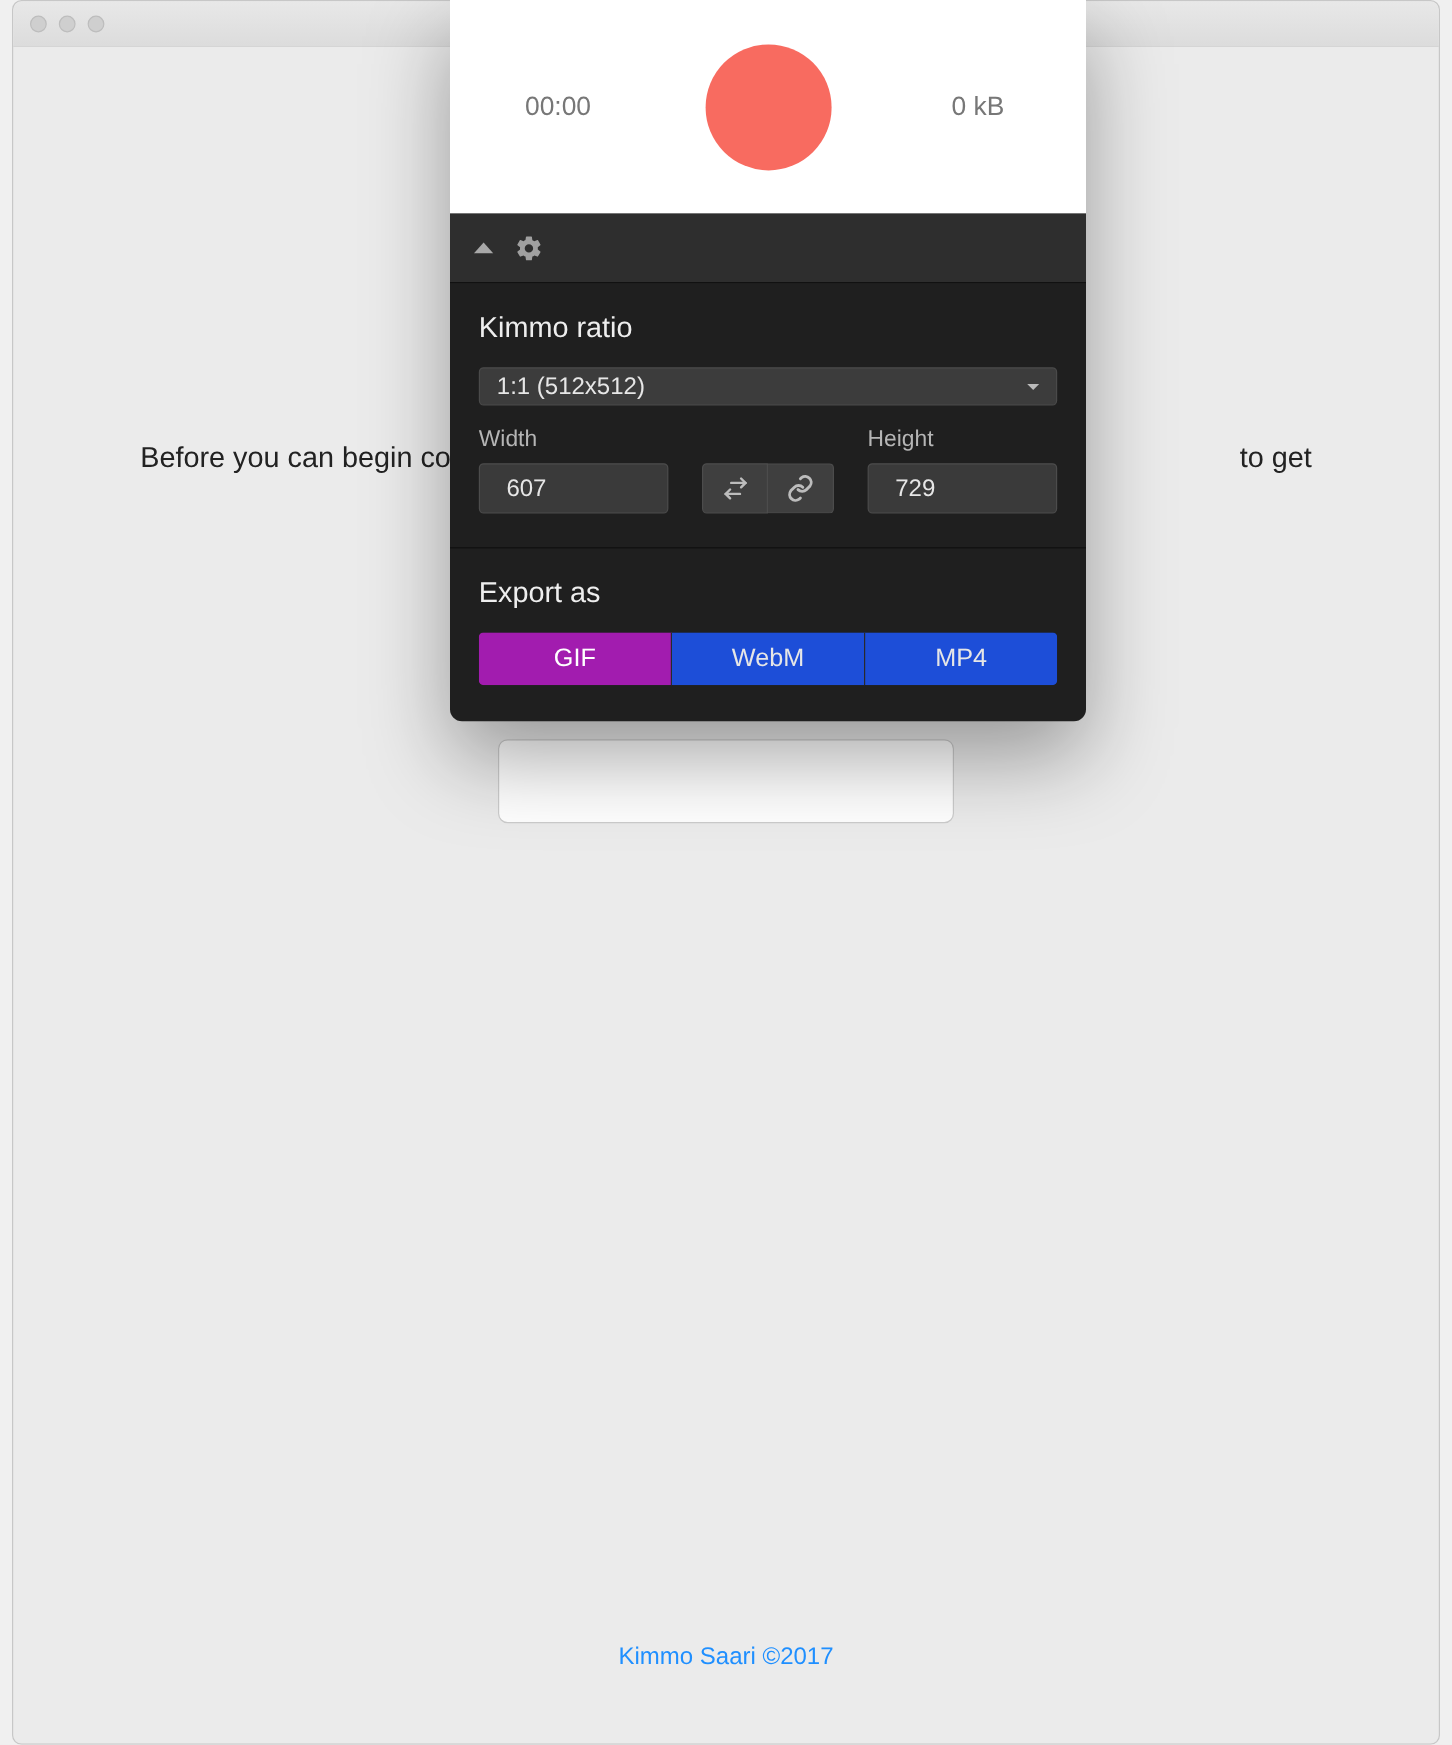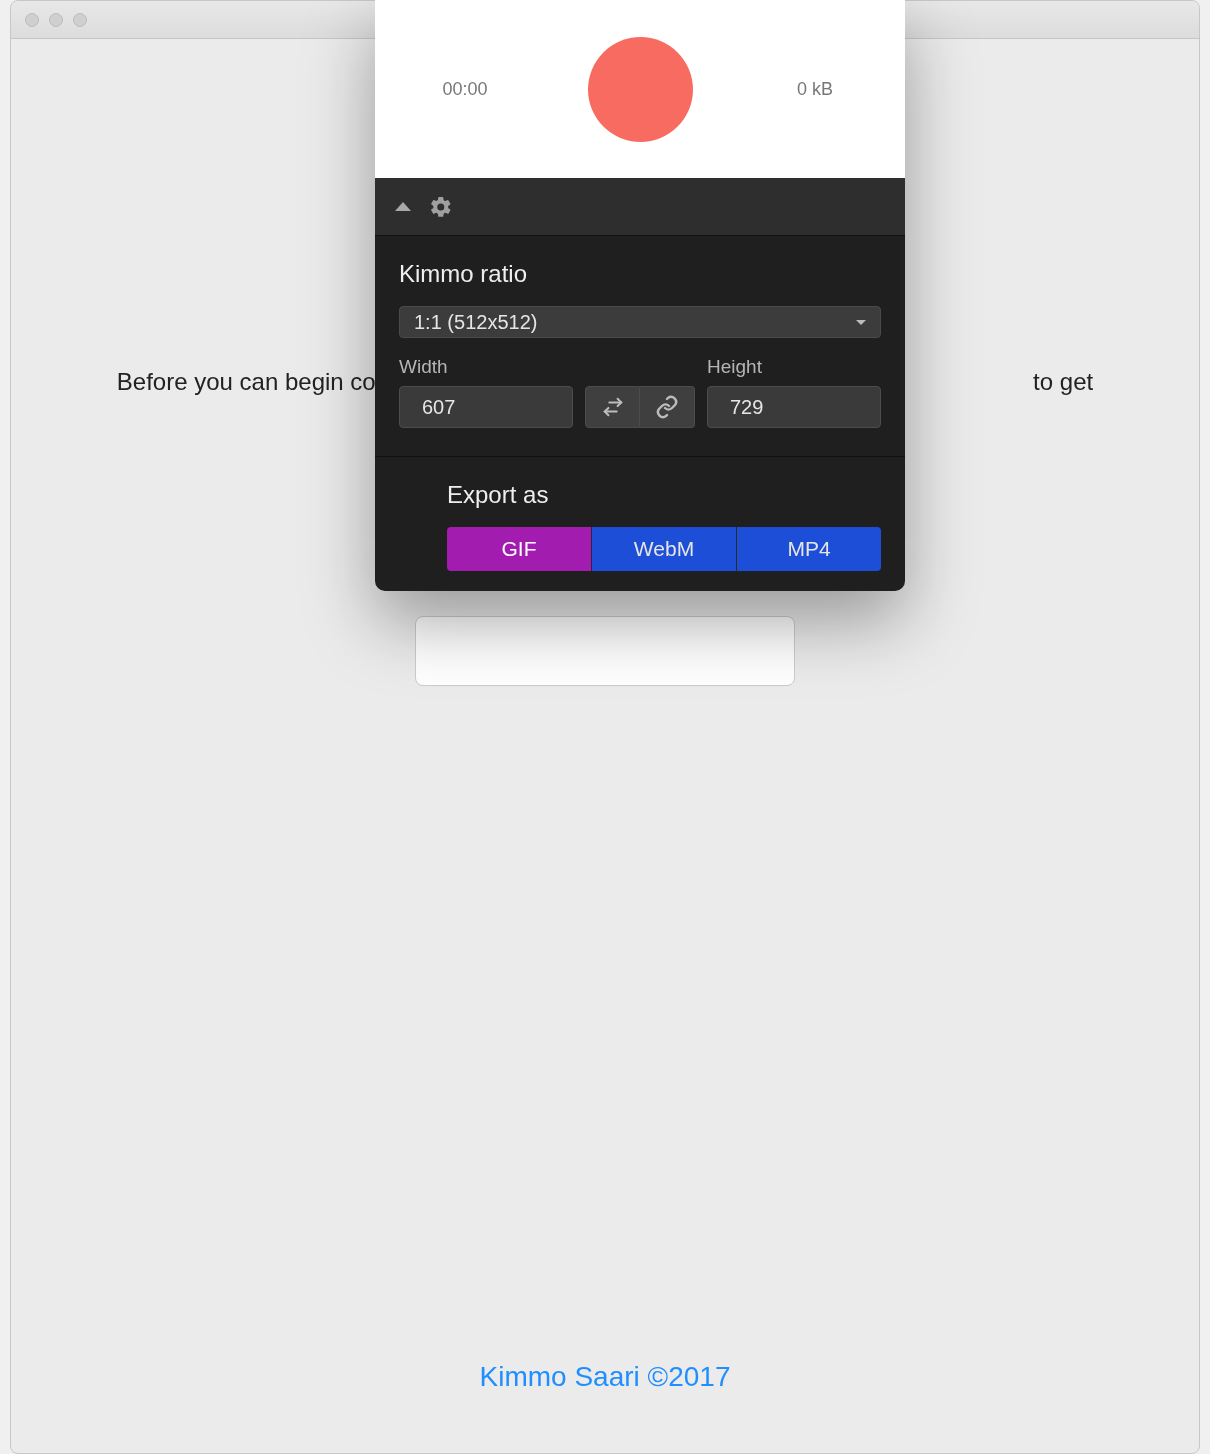--- a/index.html
+++ b/index.html
@@ -72,21 +72,21 @@
       border: 1px solid #ccc;
       border-radius: 8px;
       margin: 180px auto 0;
     }
     .footer-credit {
       position: absolute;
       bottom: 60px;
       left: 0;
       right: 0;
       text-align: center;
-      font-size: 28px;
+      font-size: 20px;
       color: #1f8fff;
     }
 
     
     .recorder-panel {
       position: absolute;
       top: 0;
       left: 375px;
       width: 530px;
       background: #1f1f1f;
@@ -97,21 +97,21 @@
     .rec-top {
       height: 178px;
       background: #ffffff;
       display: flex;
       align-items: center;
       justify-content: space-between;
       padding: 0 50px;
     }
     .rec-timer,
     .rec-size {
-      font-size: 18px;
+      font-size: 22px;
       color: #777;
       width: 80px;
       text-align: center;
     }
     .rec-button {
       width: 105px;
       height: 105px;
       border-radius: 50%;
       background: #f86b60;
       cursor: pointer;
@@ -142,21 +142,21 @@
       width: 24px;
       height: 24px;
       color: #a0a0a0;
       cursor: pointer;
     }
 
     .section {
       padding: 24px 24px 28px;
       border-bottom: 1px solid #0f0f0f;
     }
-    .section:last-child { border-bottom: none; padding-bottom: 20px; margin-left: 48px; }
+    .section:last-child { border-bottom: none; padding-bottom: 30px; }
     .section-title {
       font-size: 24px;
       color: #eee;
       margin-bottom: 18px;
     }
     .select-box {
       height: 32px;
       background: #3c3c3c;
       border: 1px solid #4a4a4a;
       border-radius: 4px;
@@ -173,21 +173,21 @@
       right: 14px;
       width: 0;
       height: 0;
       border-left: 5px solid transparent;
       border-right: 5px solid transparent;
       border-top: 5px solid #bbb;
     }
 
     .dims-row {
       display: flex;
-      gap: 12px;
+      gap: 28px;
       margin-top: 18px;
       align-items: flex-end;
     }
     .dim-col { flex: 1; }
     .dim-label {
       font-size: 19px;
       color: #b5b5b5;
       margin-bottom: 8px;
     }
     .dim-input {

